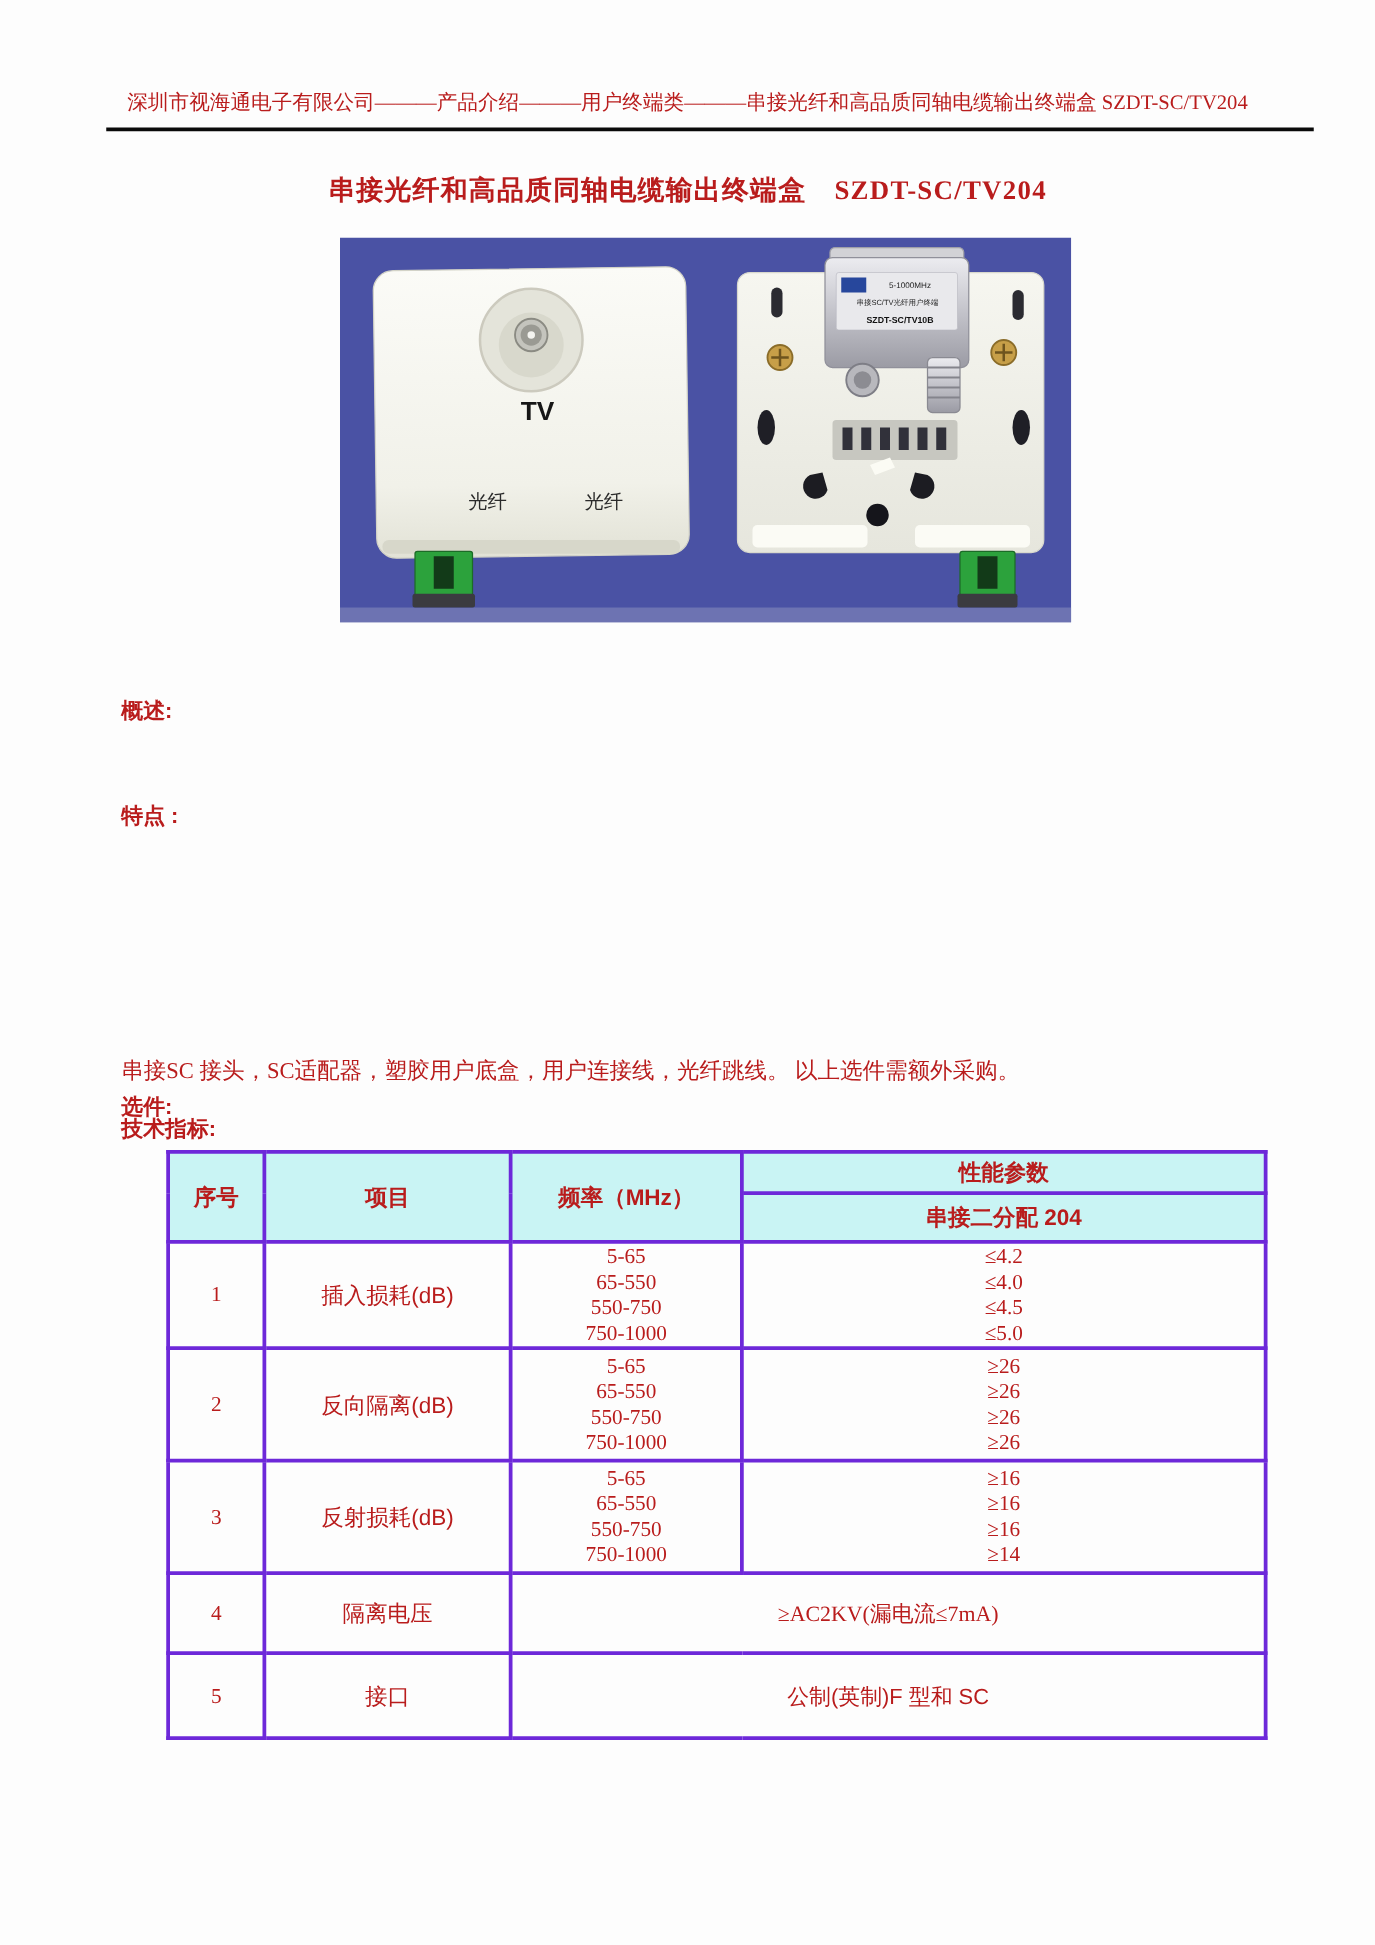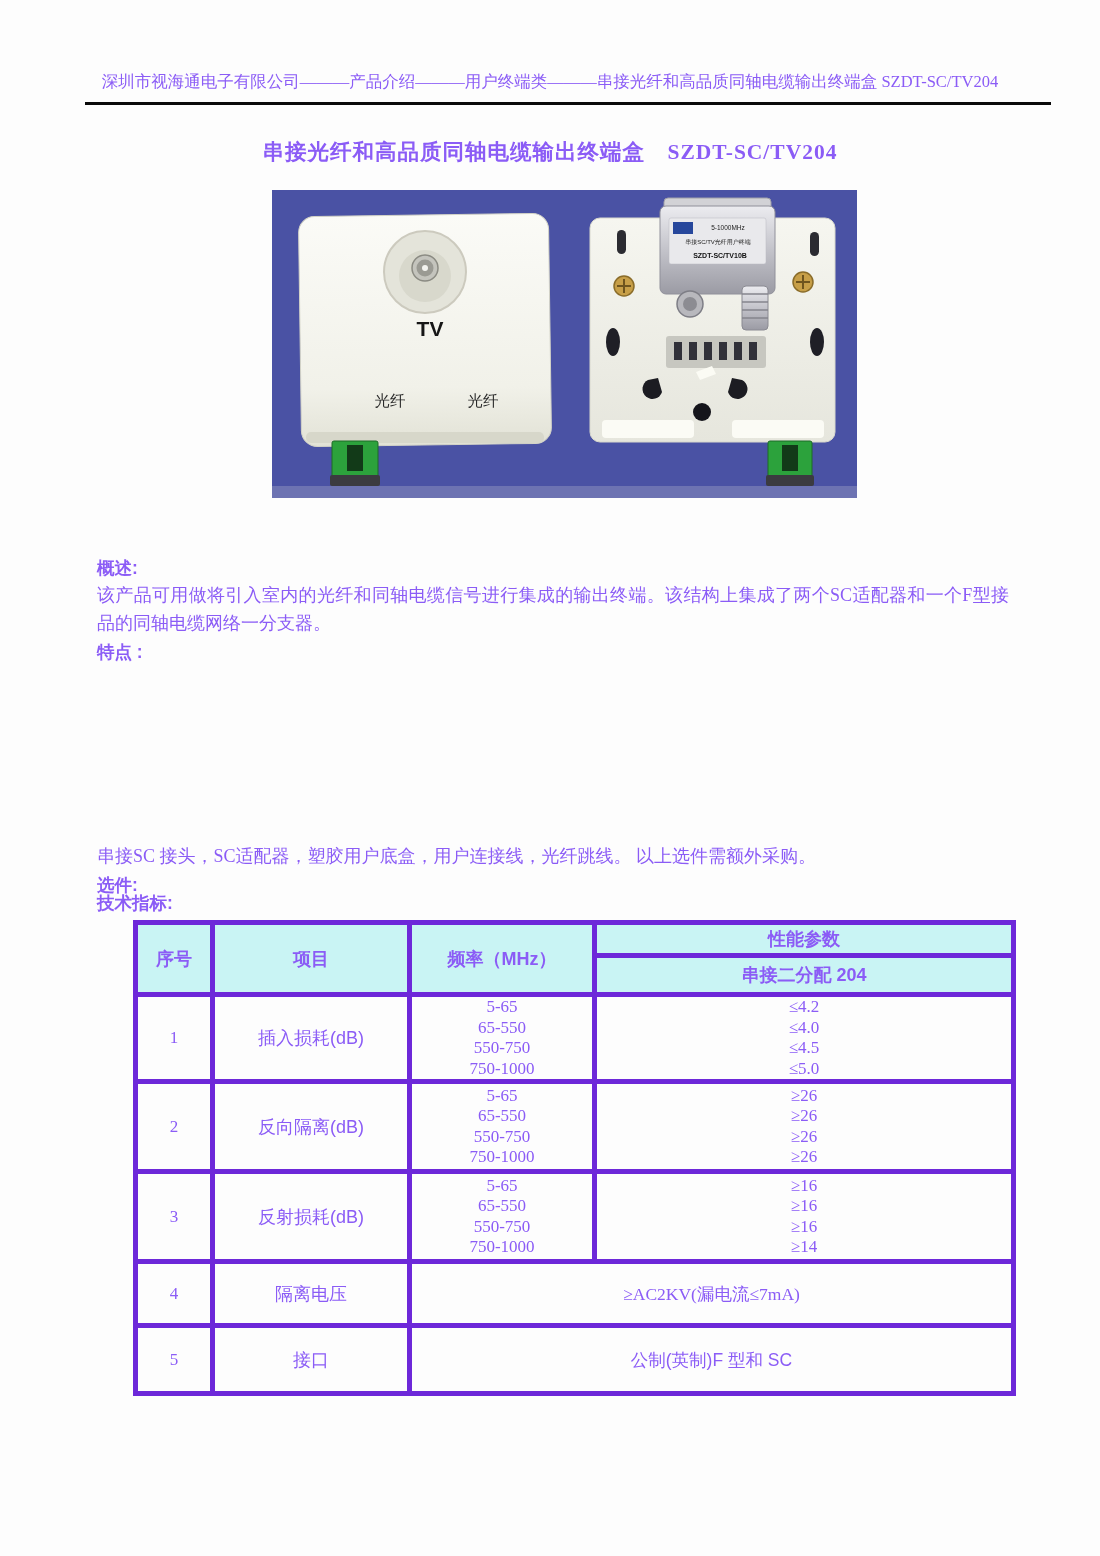--- a/index.html
+++ b/index.html
@@ -1,19 +1,19 @@
 <!DOCTYPE html>
 <html><head>
 <meta charset="utf-8">
 <style>
   * { margin:0; padding:0; box-sizing:border-box; }
   html,body { background:#ffffff; }
   .page {
     position:relative; width:1100px; height:1556px; margin:0 auto;
-    background:#fdfdfd; color:#8b5cf6;
+    background:#fdfdfd; color:#b91c1c;
     font-family:"Liberation Serif","DejaVu Serif",serif;
     overflow:hidden;
   }
   .doc-header {
     position:absolute; top:71px; left:0; width:100%;
     text-align:center; font-size:16.5px; white-space:nowrap;
   }
   .header-rule {
     position:absolute; top:102px; left:85px; width:966px; height:3px;
     background:#0a0a0a;
@@ -39,21 +39,21 @@
   #features-body   { top:666px; font-size:17.5px; line-height:27px; }
   #options-heading { top:849px;margin-top:24px; }
   #options-body    { top:843px; }
   #specs-heading   { top:891px; }
 
   .spec-table {
     position:absolute; left:133px; top:920px; width:878px;
     border-collapse:collapse; table-layout:fixed;
     border:3px solid #000; text-align:center;
   }
-  .spec-table th, .spec-table td { border:5px solid #6d28d9; vertical-align:middle; }
+  .spec-table th, .spec-table td { border:3px solid #6d28d9; vertical-align:middle; }
   .col-no   { width:77px;  }
   .col-item { width:197px; }
   .col-freq { width:185px; }
   .col-perf { width:419px; }
   .spec-table thead th {
     background:#c9f4f4;
     font-family:"Liberation Sans","DejaVu Sans",sans-serif;
     font-weight:bold; font-size:18px;
   }
   .hdr-r1 th { height:33px; }
@@ -182,21 +182,20 @@
         <g>
           <rect x="496" y="251" width="44" height="36" rx="2" stroke="#1c6b27" stroke-width="1" fill="#2ca23c"></rect>
           <rect x="510" y="255" width="16" height="26" fill="#123a18"></rect>
           <rect x="494" y="285" width="48" height="11" rx="2" fill="#3b3b40"></rect>
         </g>
       </g>
     </svg>
   </div>
 
   <div class="sec-heading" id="overview-heading">概述:</div>
-  <div class="sec-body" id="overview-body">该产品可用做将引入室内的光纤和同轴电缆信号进行集成的输出终端。该结构上集成了两个SC适配器和一个F型接品的同轴电缆网络一分支器。</div>
 
   <div class="sec-heading" id="features-heading">特点 :</div>
 
   <div class="sec-heading" id="options-heading">选件:</div>
   <div class="sec-body" id="options-body">串接SC 接头，SC适配器，塑胶用户底盒，用户连接线，光纤跳线。 以上选件需额外采购。</div>
 
   <div class="sec-heading" id="specs-heading">技术指标:</div>
 
   <table class="spec-table">
     <colgroup>

